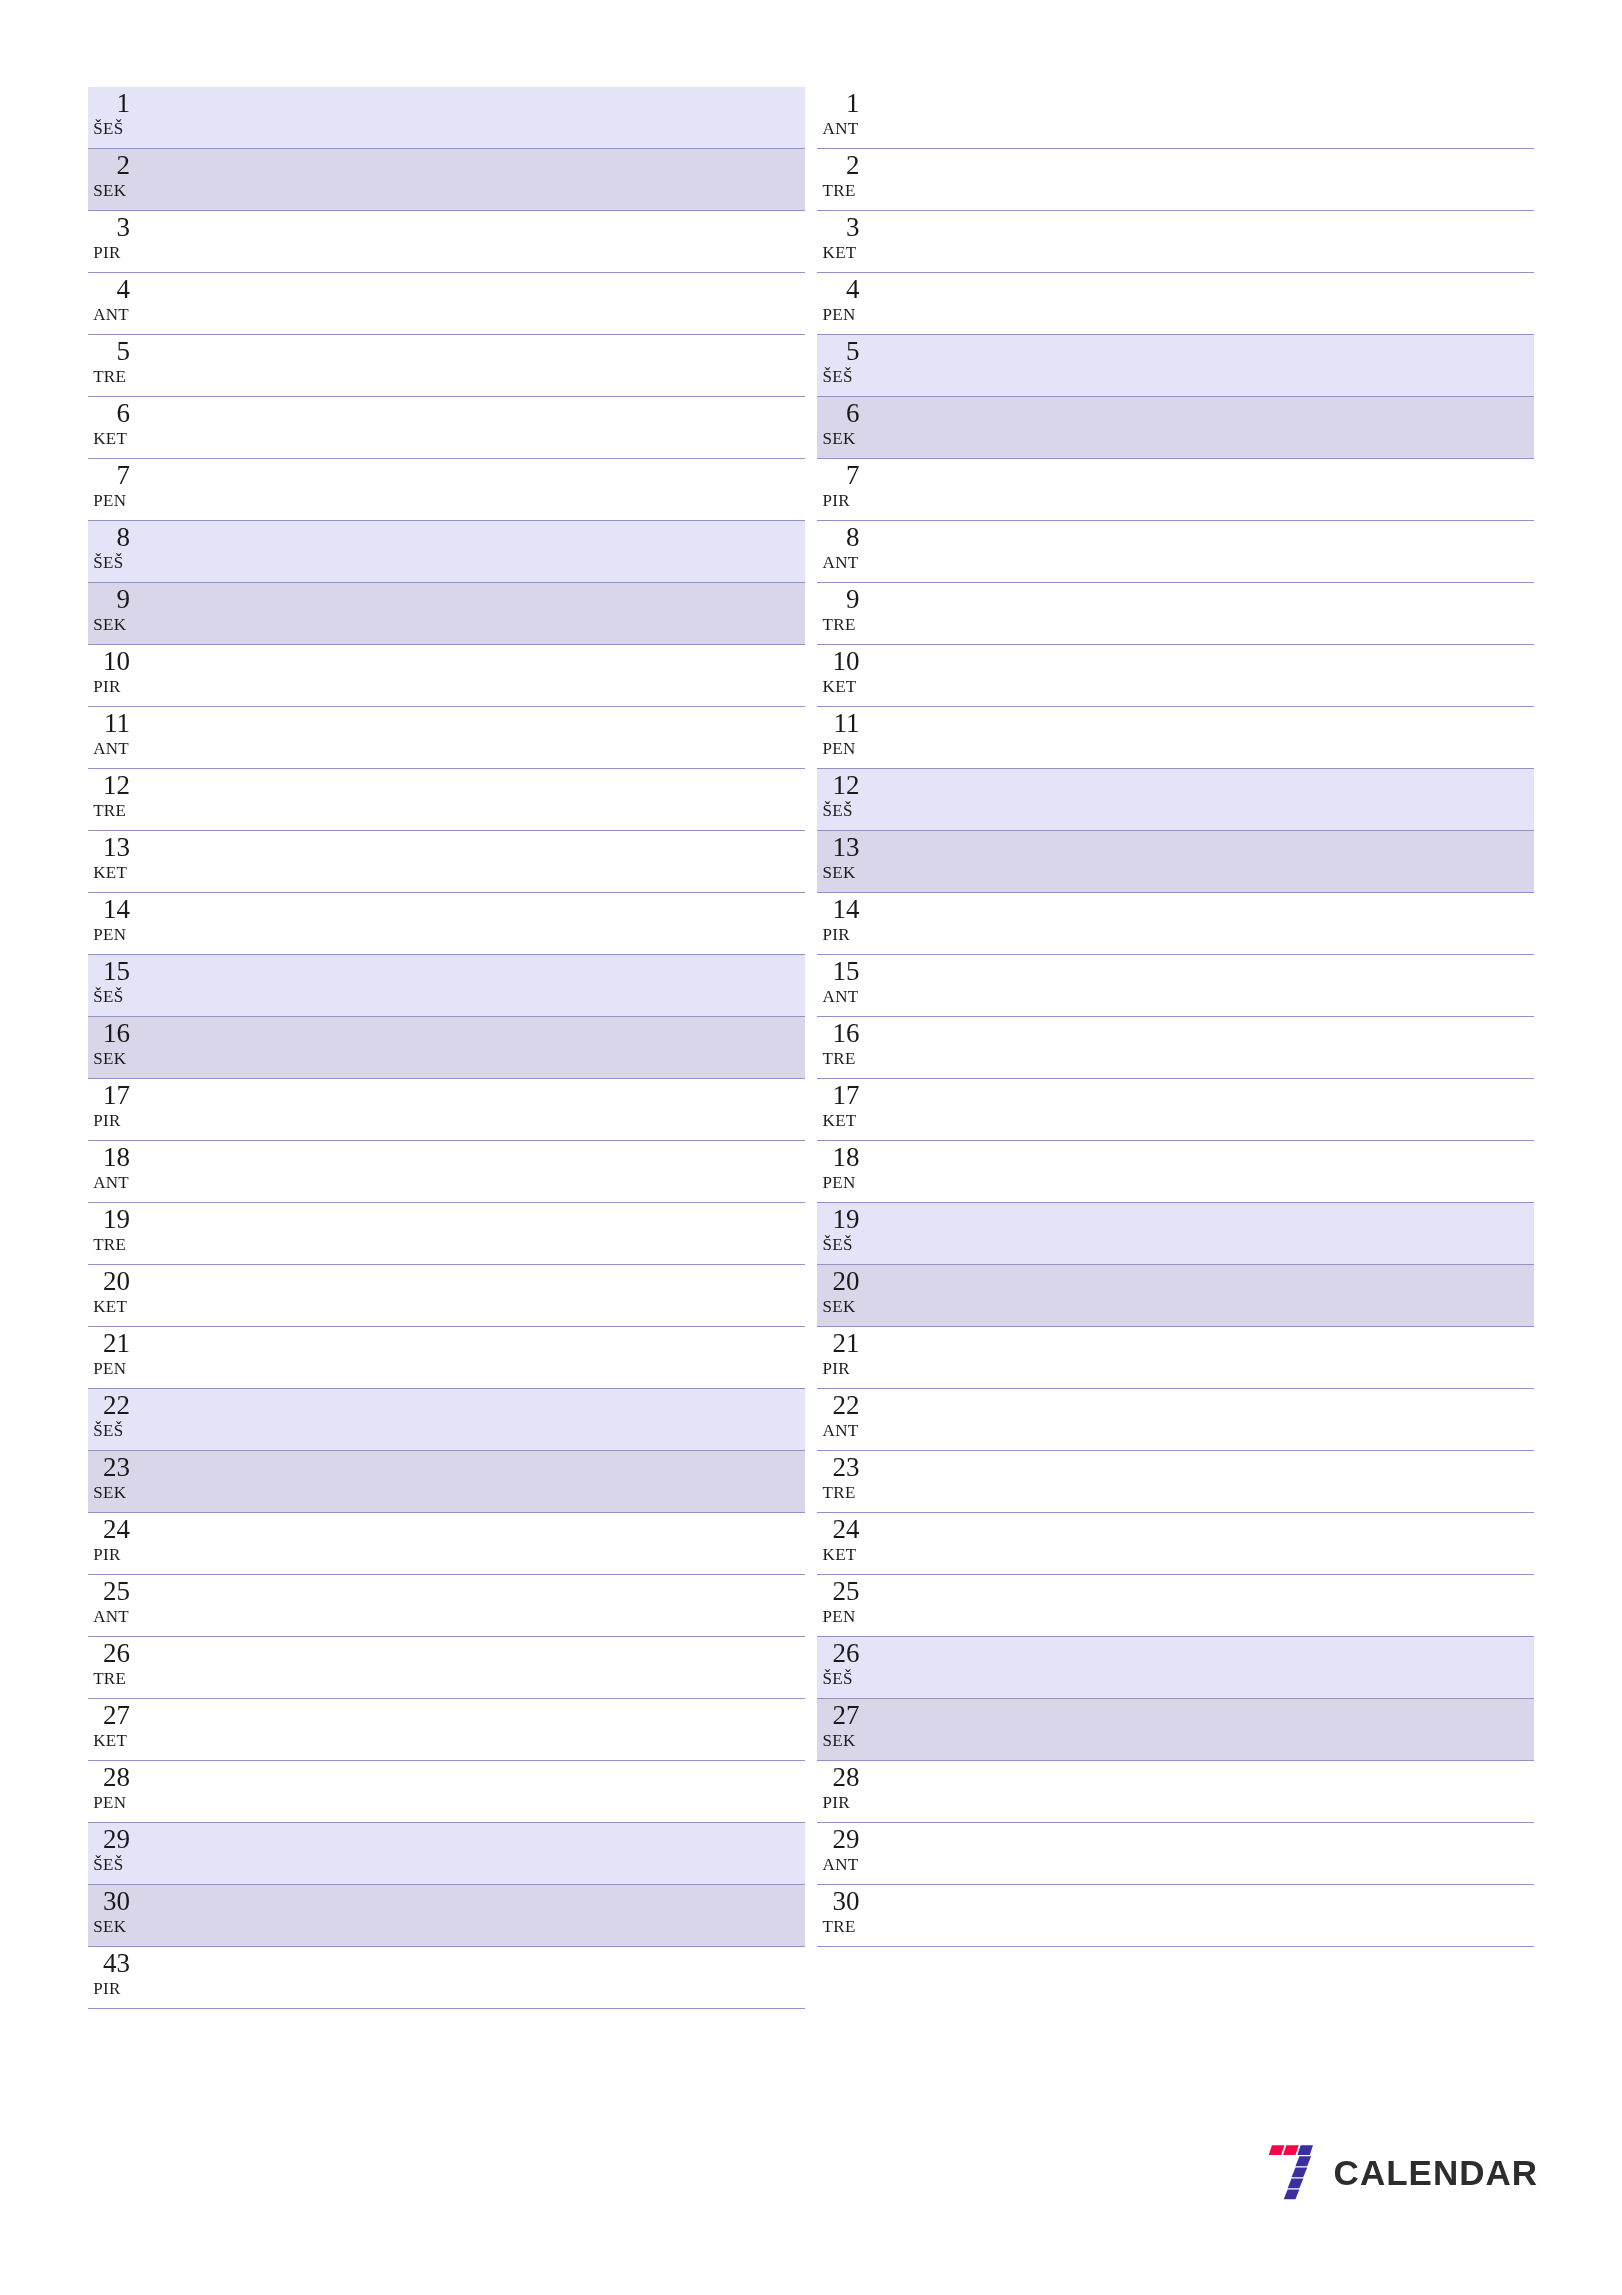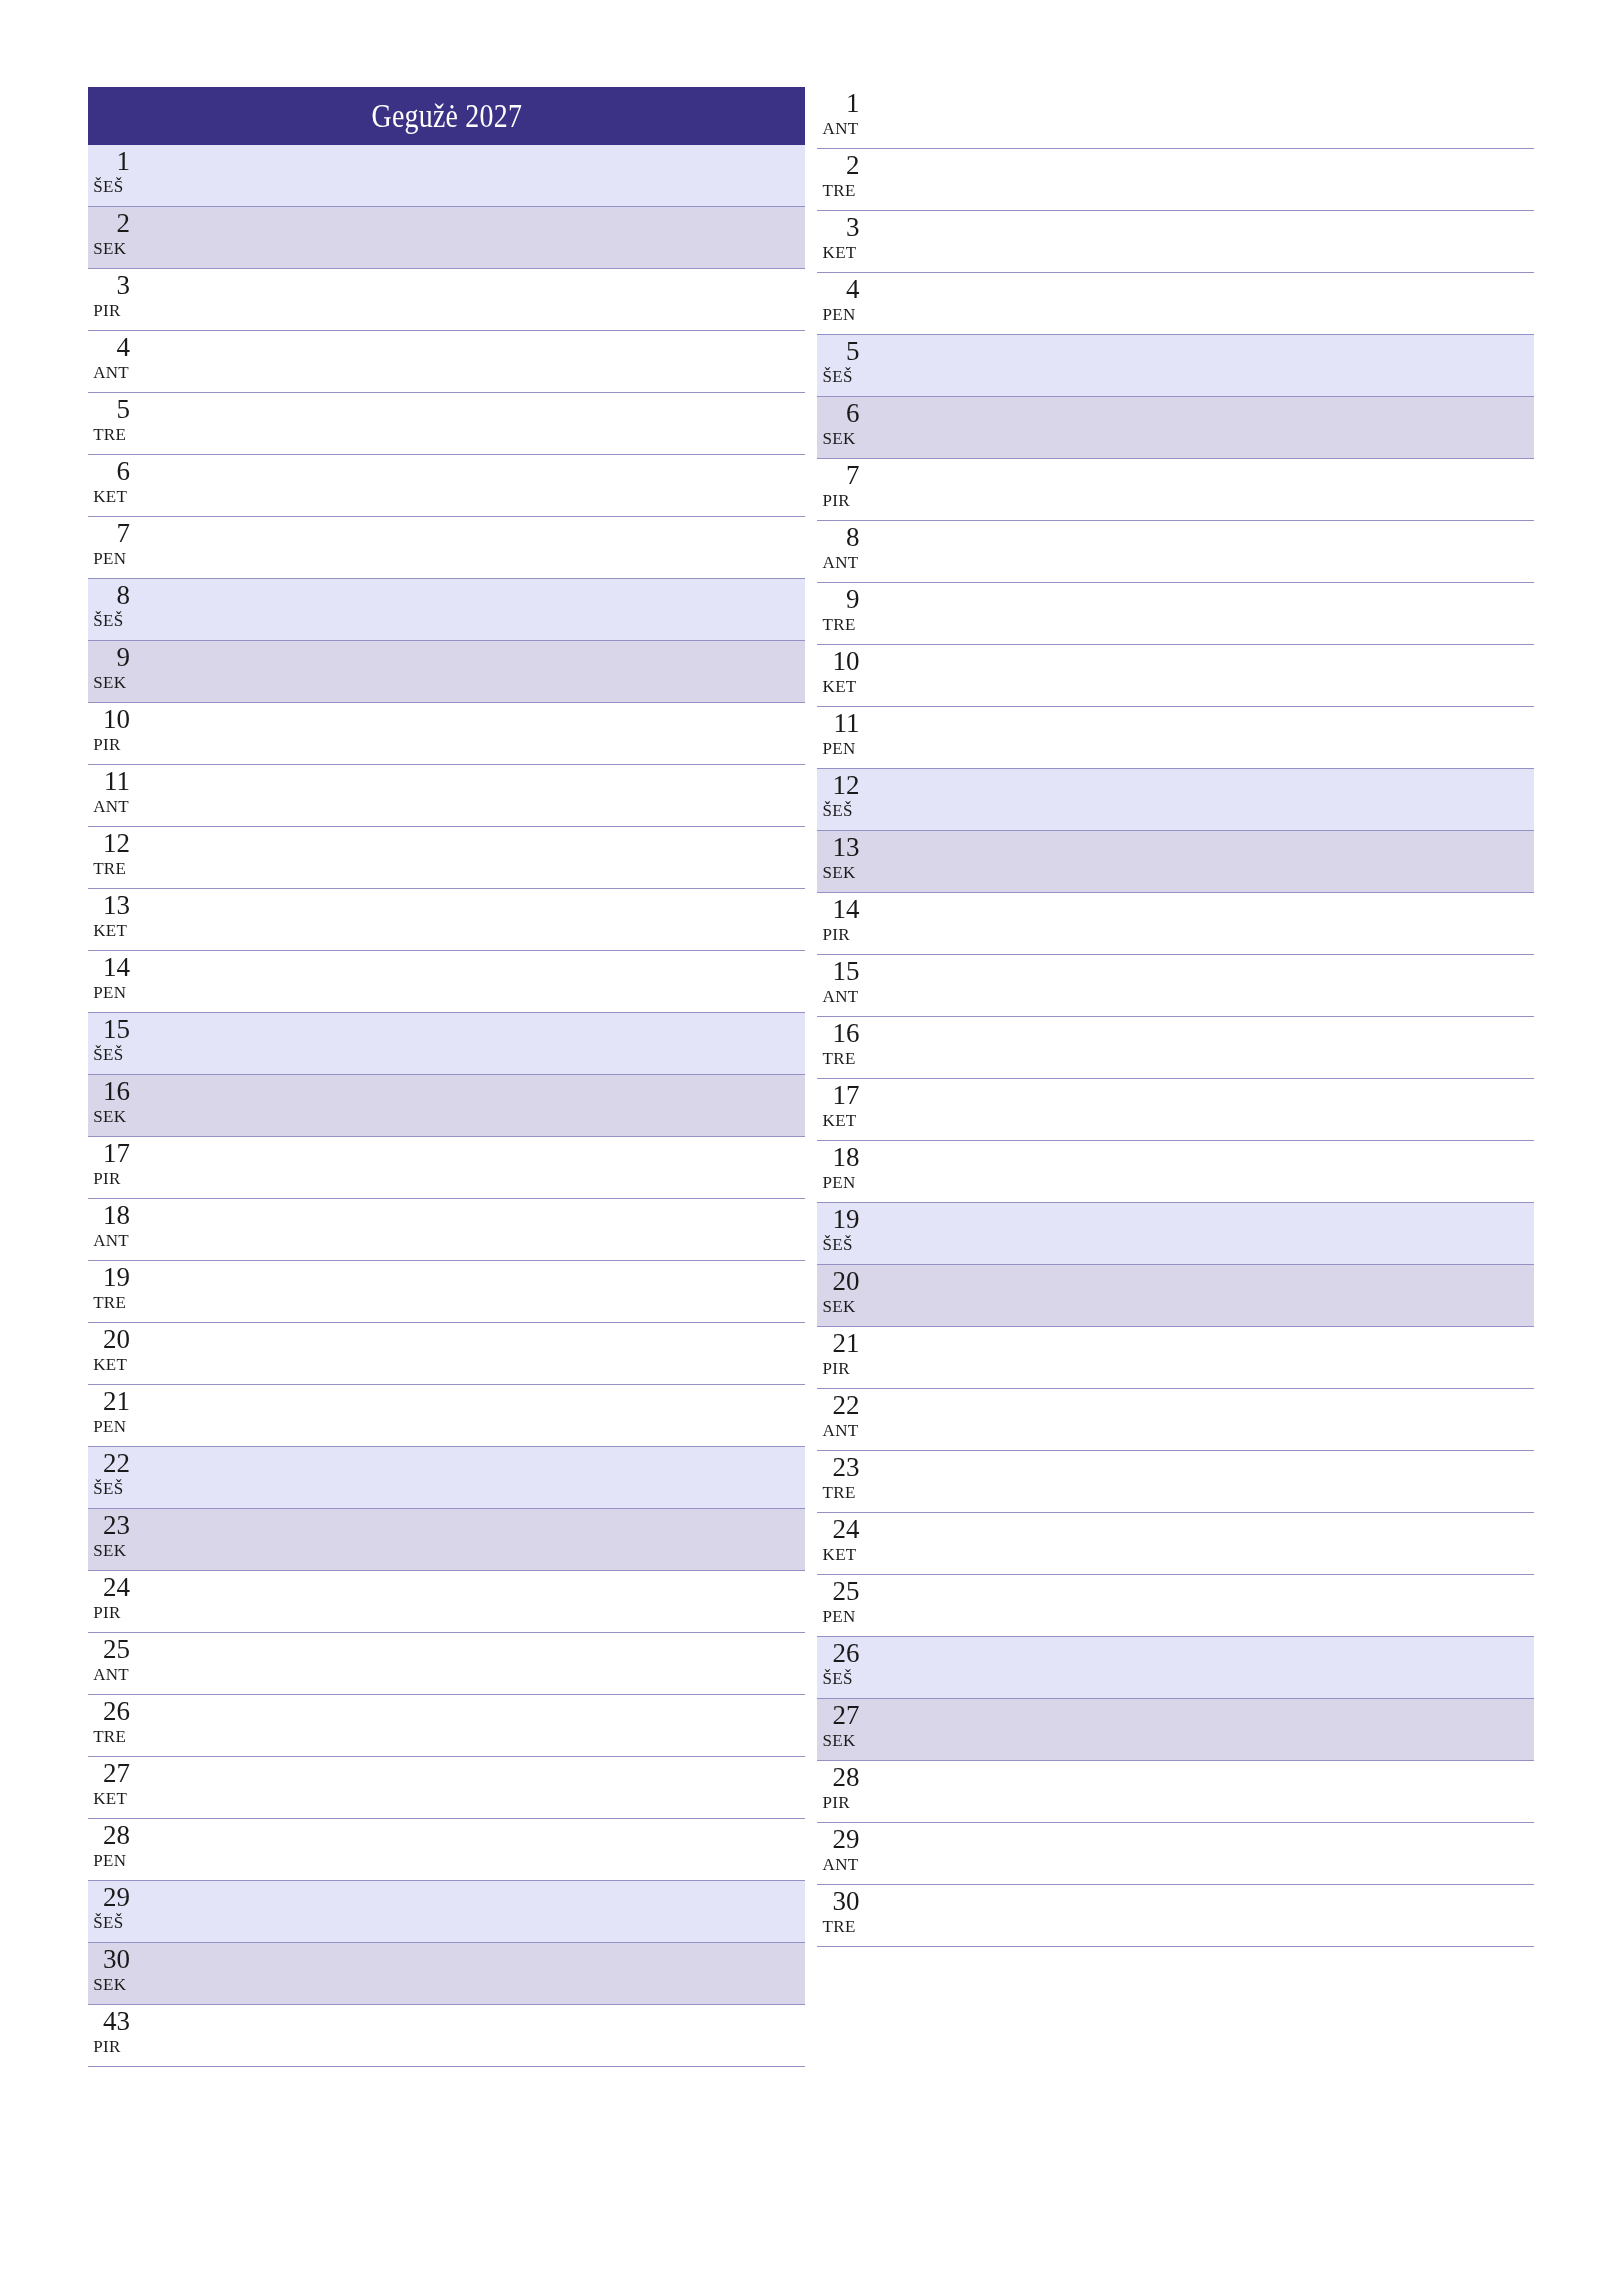--- a/index.html
+++ b/index.html
@@ -132,23 +132,20 @@
   }
 </style>
 </head>
 <body>
 
 <div id="page">
 
   <div class="planner">
 
     <div class="month-col">
-      <div class="month-header">
-        <div class="month-header-title">Gegužė 2027</div>
-      </div>
       <div class="days">
           <div class="day-row sat">
             <div class="daynum">1</div>
             <div class="dayname">ŠEŠ</div>
           </div>
           <div class="day-row sun">
             <div class="daynum">2</div>
             <div class="dayname">SEK</div>
           </div>
           <div class="day-row">
@@ -389,15 +386,35 @@
             <div class="dayname">ANT</div>
           </div>
           <div class="day-row">
             <div class="daynum">30</div>
             <div class="dayname">TRE</div>
           </div>
         </div>
     </div>
   </div>
 
+  <div class="footer">
+    <div class="logo">
+      <span class="logo-mark">
+        <svg width="51" height="56" viewBox="0 0 78 86" xmlns="http://www.w3.org/2000/svg">
+          <g>
+
+            <polygon points="6,2 25,2 20,17 1,17" fill="#f5064a"></polygon>
+            <polygon points="28,2 47,2 42,17 23,17" fill="#f5064a"></polygon>
+            <polygon points="50,2 69,2 64,17 45,17" fill="#3b2fa0"></polygon>
+
+            <polygon points="48,19 66,19 60,34 42,34" fill="#3b2fa0"></polygon>
+            <polygon points="42,36 60,36 54,51 36,51" fill="#3b2fa0"></polygon>
+            <polygon points="36,53 54,53 48,68 30,68" fill="#3b2fa0"></polygon>
+            <polygon points="30,70 48,70 42,85 24,85" fill="#3b2fa0"></polygon>
+          </g>
+        </svg>
+      </span>
+      <span class="logo-text">CALENDAR</span>
+    </div>
+  </div>
 
 </div>
 
 
 </body></html>

